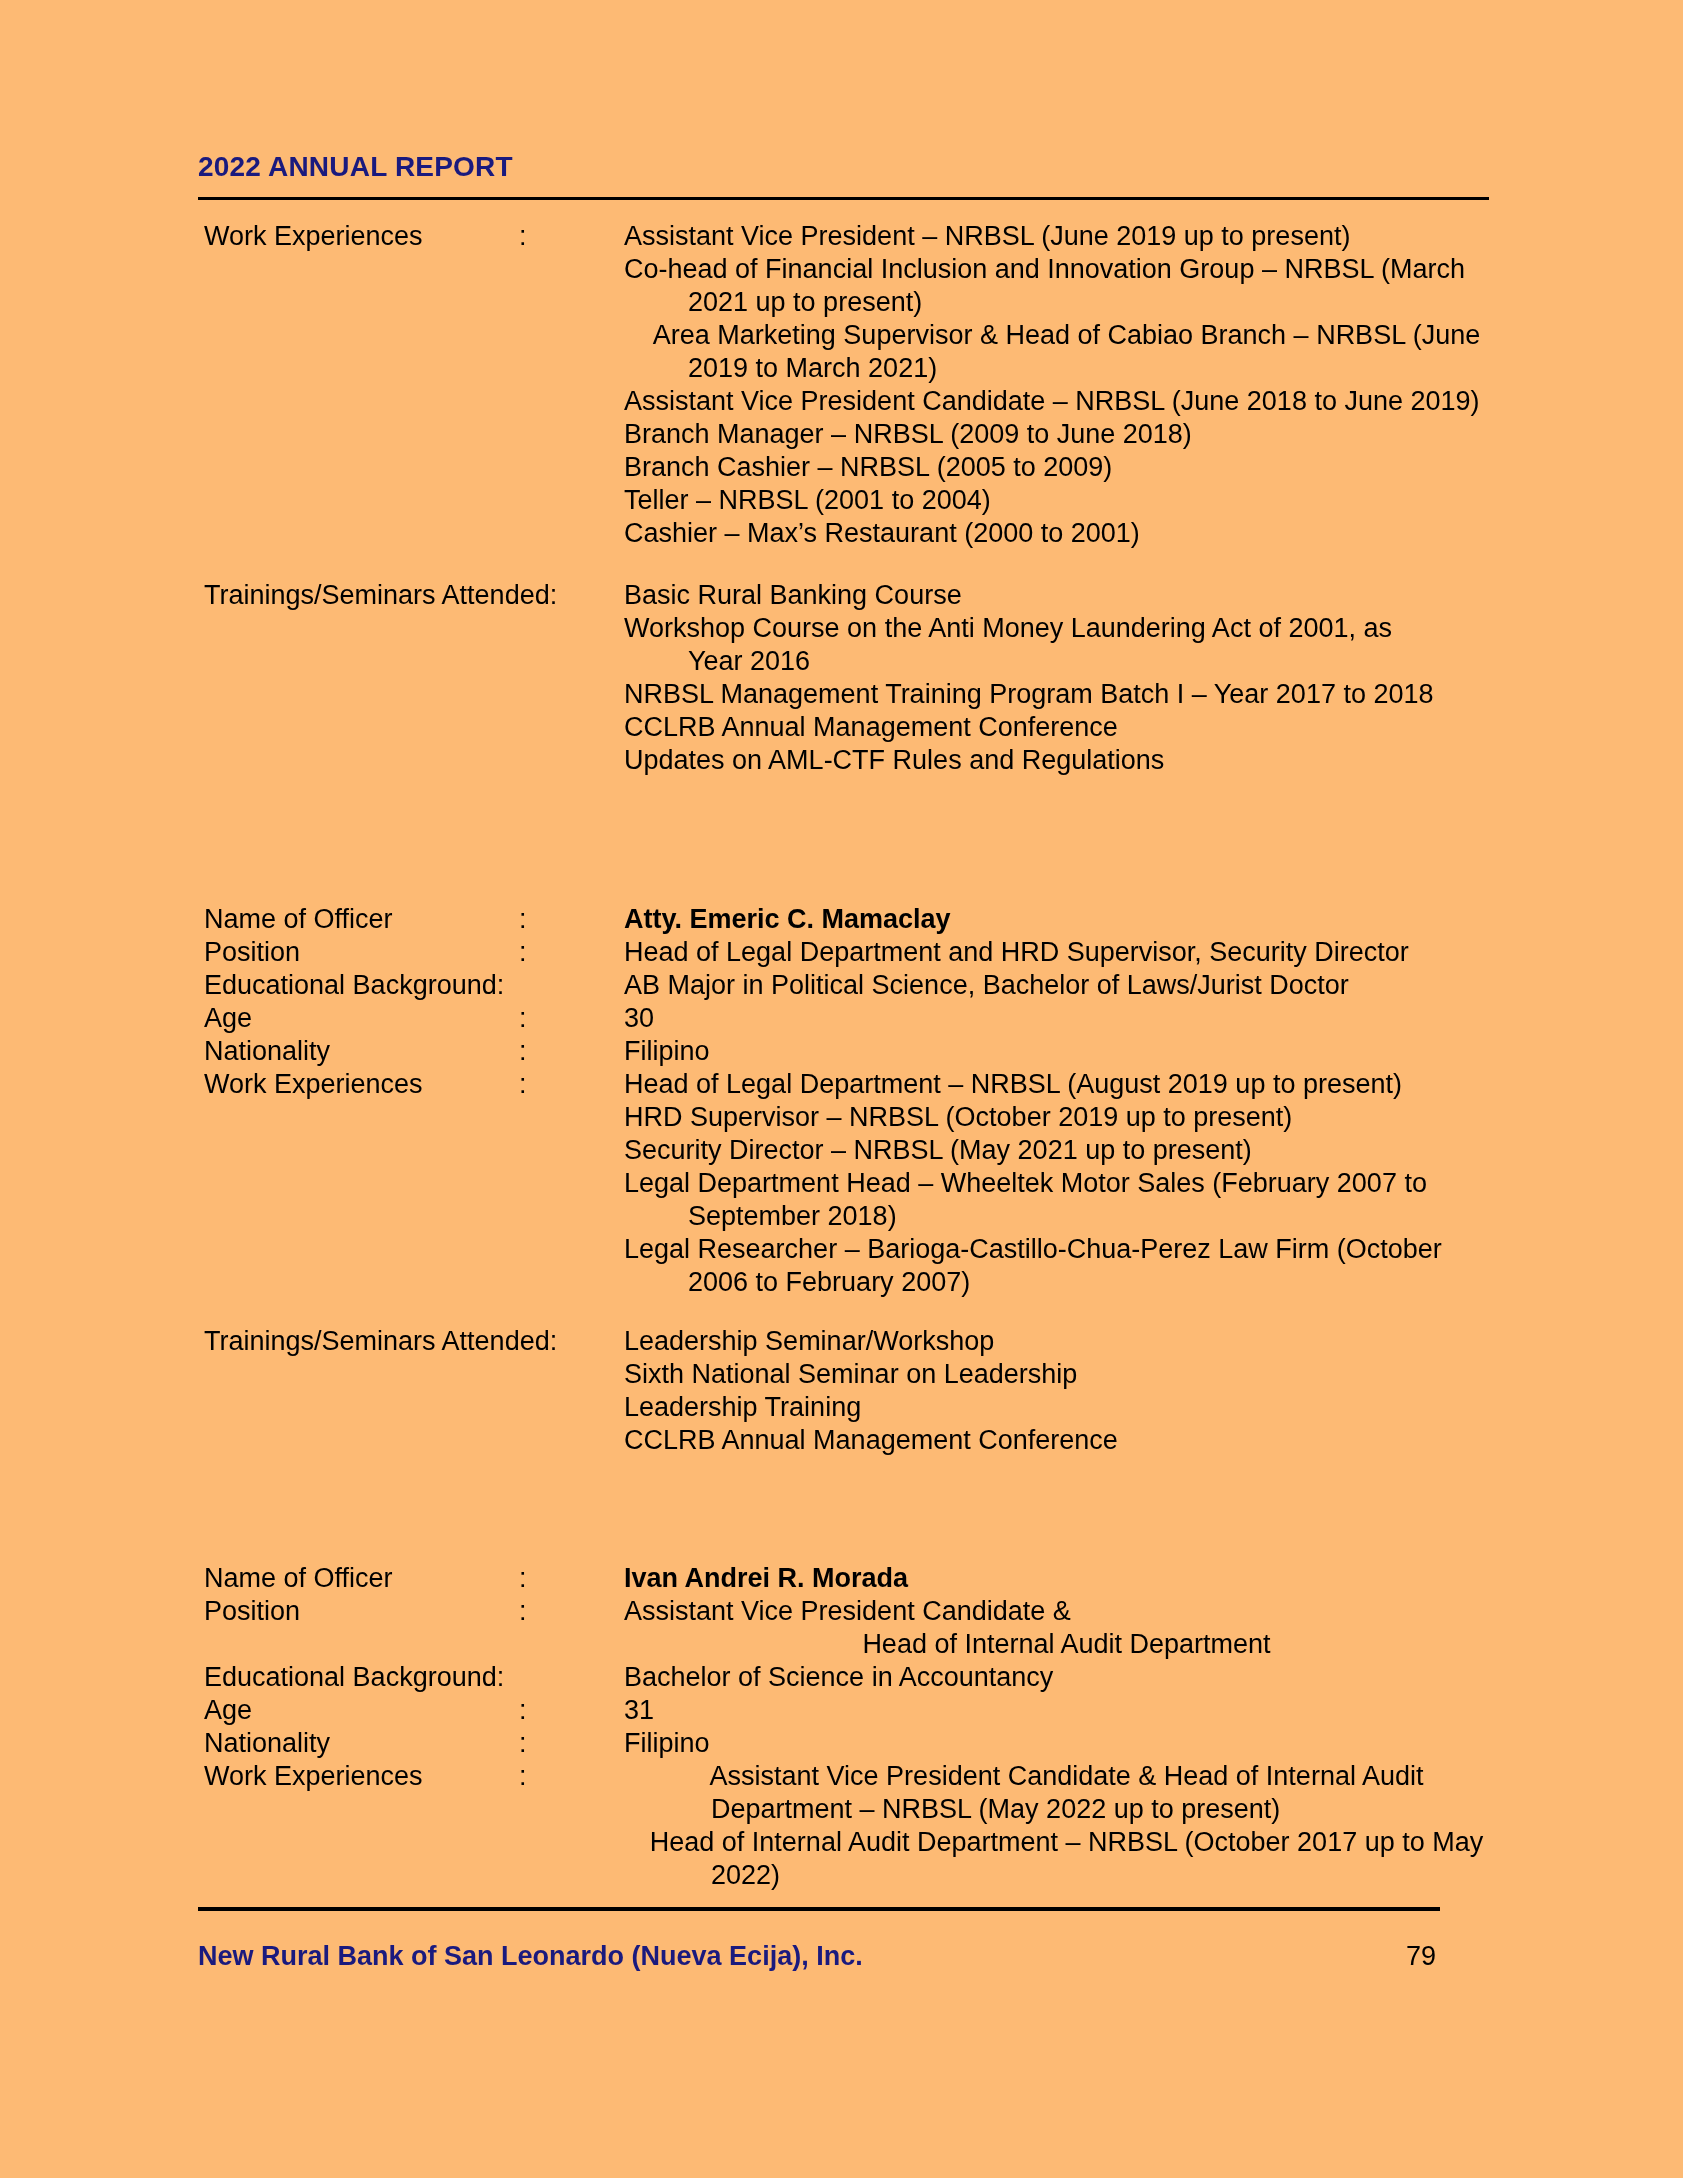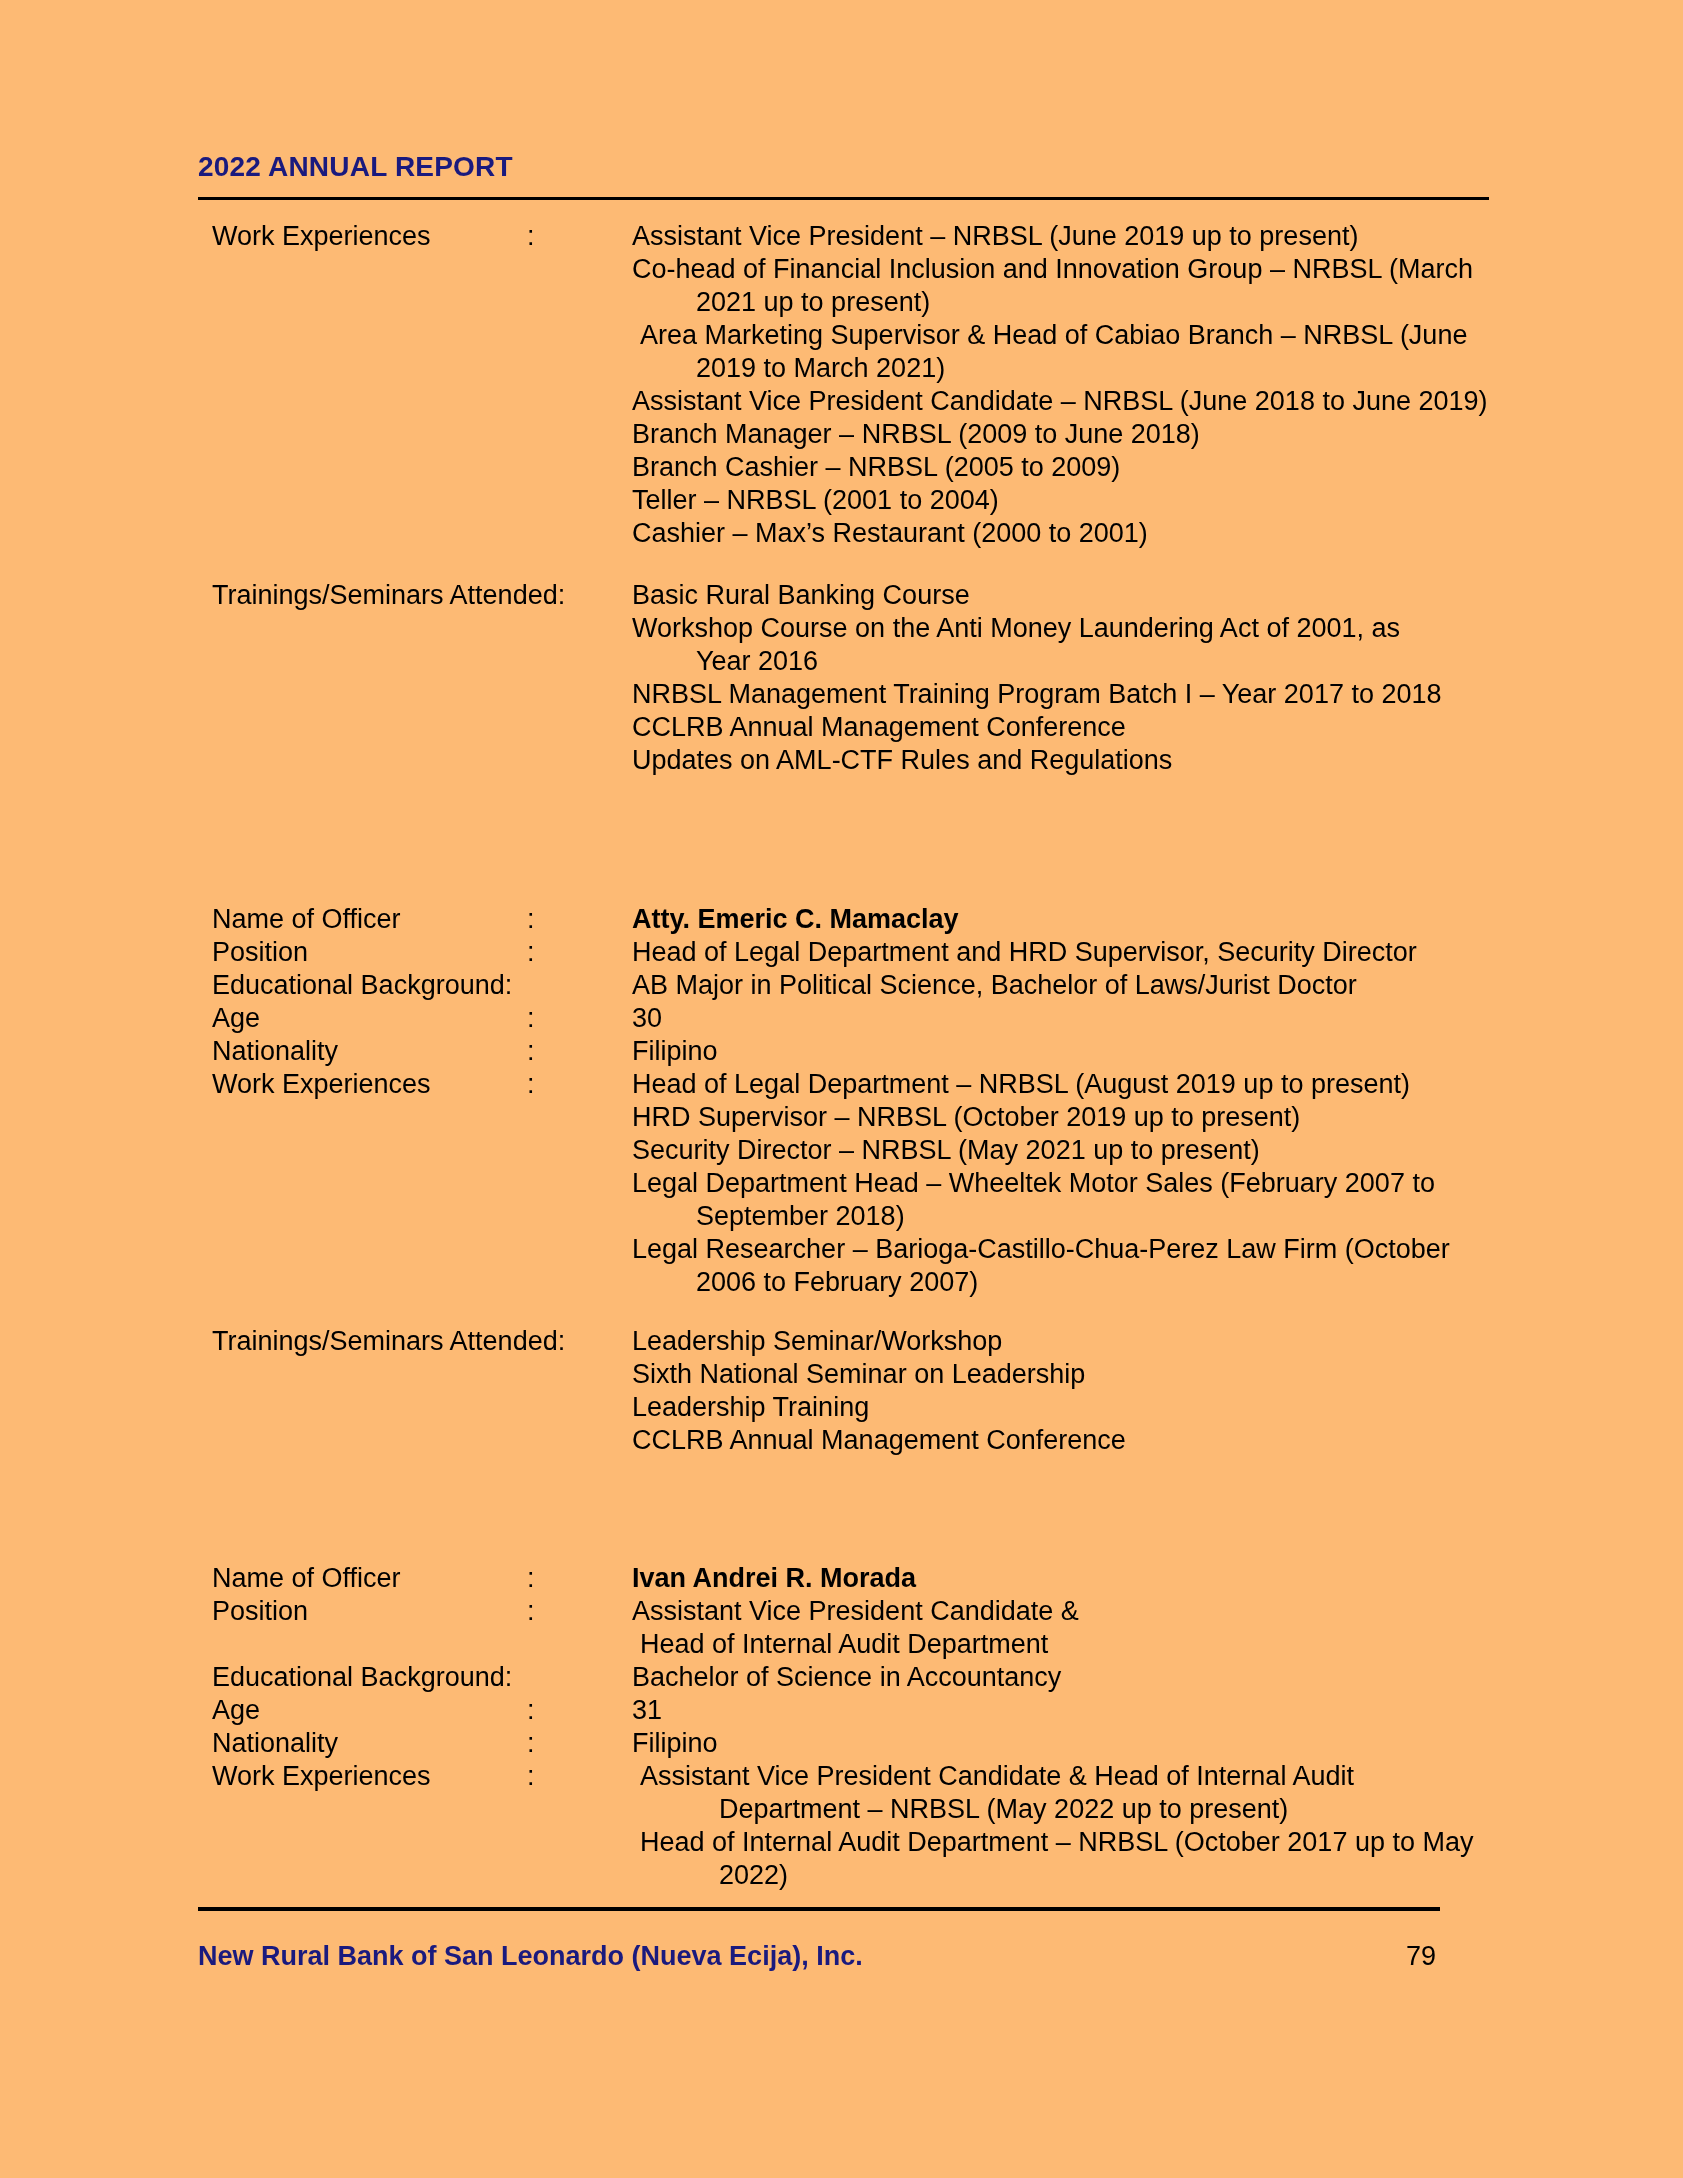--- a/index.html
+++ b/index.html
@@ -28,39 +28,39 @@
   .header-rule{
     position:absolute;
     left:198px;
     top:197px;
     width:1291px;
     height:3px;
     background:#000000;
   }
   .block{
     position:absolute;
-    left:212px;
+    left:204px;
     width:1297px;
   }
   .block-0{top:220px;}
   .block-1{top:579px;}
   .block-2{top:903px;}
   .block-3{top:1325px;}
   .block-4{top:1562px;}
   .row{
     display:grid;
     grid-template-columns:315px 73px 1fr;
     align-items:start;
   }
   .label{white-space:pre;}
   .colon{white-space:pre;}
   .value{min-width:0;}
   .line{white-space:pre;margin-left:32px;}
   .ind0{padding-left:0;}
-  .ind1{padding-left:8px;}
+  .ind1{padding-left:8px;text-align:center;}
   .ind2{padding-left:64px;}
   .ind3{padding-left:87px;}
   .bold{font-weight:bold;}
   .footer-rule{
     position:absolute;
     left:198px;
     top:1907px;
     width:1242px;
     height:4px;
     background:#000000;

